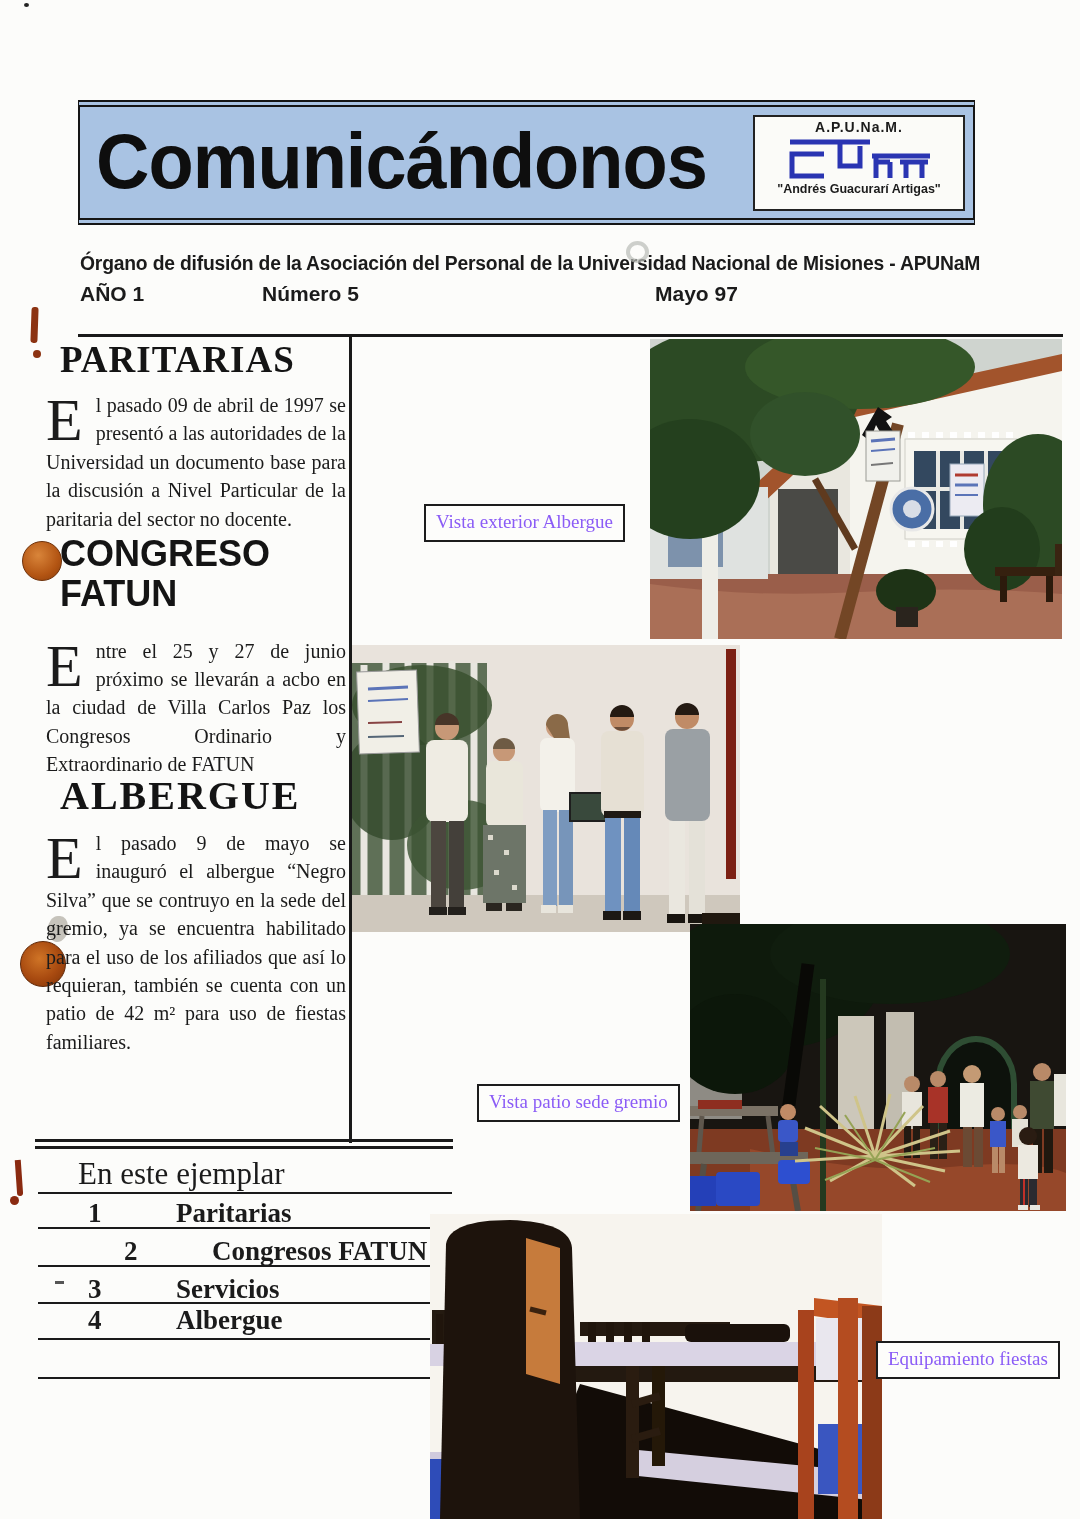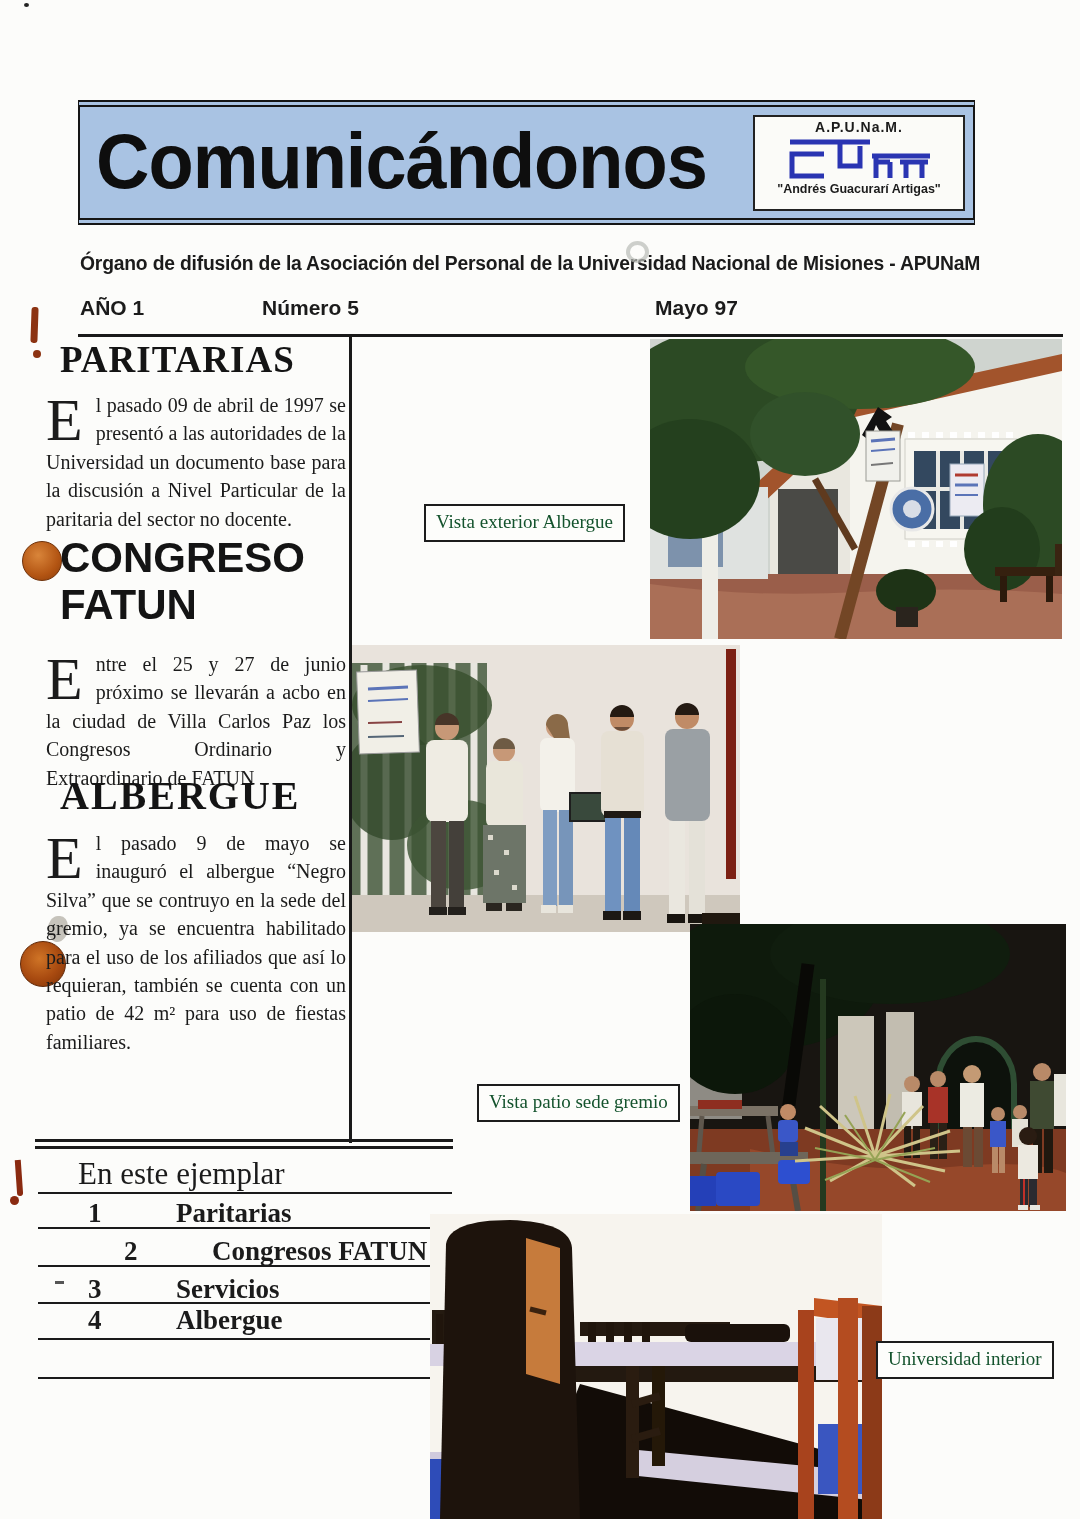--- a/index.html
+++ b/index.html
@@ -30,32 +30,32 @@
   #logo .acr { font-family:"Liberation Sans",sans-serif; font-weight:bold; font-size:14px; letter-spacing:1px; margin-top:2px; }
   #logo svg { display:block; margin:1px auto 0; }
   #logo .name { font-family:"Liberation Sans",sans-serif; font-weight:bold; font-size:12.5px; }
 
   
   #subtitle {
     left:80px; top:252px; font-family:"Liberation Sans",sans-serif; font-weight:bold;
     font-size:20px; white-space:nowrap; letter-spacing:-0.2px;
     transform:scaleX(.965); transform-origin:left;
   }
-  .issue { font-family:"Liberation Sans",sans-serif; font-weight:bold; font-size:21px; top:296px; }
+  .issue { font-family:"Liberation Sans",sans-serif; font-weight:bold; font-size:21px; top:282px; }
   #issue-year { left:80px; } #issue-number { left:262px; } #issue-date { left:655px; }
 
   
   #toprule   { left:78px;  top:334px; width:985px; height:3px; background:#191919; }
   #vdivider  { left:349px; top:334px; width:3px;  height:809px; background:#191919; }
 
   
   .article { position:absolute; left:46px; width:300px; }
   .article h2 { font-weight:bold; color:#141414; margin:0 0 0 14px; font-family:"Liberation Serif",serif; }
   #art1 { top:338px; } #art1 h2 { font-size:37px; letter-spacing:1px; }
-  #art2 { top:534px; } #art2 h2 { font-family:"Liberation Sans",sans-serif; font-size:42px; line-height:1.12; }
+  #art2 { top:534px; } #art2 h2 { font-family:"Liberation Sans",sans-serif; font-size:36px; line-height:1.12; }
   #art3 { top:772px; } #art3 h2 { font-size:40px; letter-spacing:2px; }
   .body { font-size:20px; line-height:1.42; text-align:justify; margin:10px 0 0 0; }
   #art2 .body { margin-top:22px; }
   .dropcap { float:left; font-size:60px; line-height:.82; padding:5px 13px 0 0; font-weight:normal; }
 
   
   #speck1 { left:24px; top:3px; width:5px; height:4px; background:#222; border-radius:50%; }
   #ring   { left:626px; top:241px; width:15px; height:14px; border:4px solid #b9bcb7; border-radius:50%; opacity:.7; }
   #redmark1 { left:31px; top:307px; width:7px; height:36px; background:#8c3312; border-radius:3px; transform:rotate(2deg); }
   #redmark1dot { left:33px; top:350px; width:8px; height:8px; background:#8c3312; border-radius:50%; }
@@ -64,21 +64,21 @@
   #blob-gray { left:48px; top:916px; width:20px; height:26px; background:#b8b4ab; border-radius:50% 40% 55% 45%; opacity:.8; }
   #bullet-albergue { left:20px; top:941px; width:44px; height:44px; border-radius:50%;
     background:radial-gradient(circle at 42% 38%, #cf7426, #a84a10 55%, #7d3206); border:1px solid #5f2605; }
   #jbar { left:16px; top:1160px; width:6px; height:36px; background:#8a2a10; border-radius:0 0 6px 6px; transform:rotate(-4deg); }
   #jdot { left:10px; top:1196px; width:9px; height:9px; background:#8a2a10; border-radius:50%; }
   #dash3 { left:55px; top:1281px; width:9px; height:3px; background:#555; }
 
   
   .caption {
     position:absolute; background:#fdfdfb; border:2px solid #1c1c1c;
-    font-size:19px; padding:4px 10px 5px; color:#14532d; line-height:1.3;
+    font-size:19px; padding:4px 10px 5px; color:#8b5cf6; line-height:1.3;
   }
   #cap1 { left:424px; top:504px; }
   #cap2 { left:747px; top:752px; width:216px; }
   #cap3 { left:477px; top:1084px; }
   #cap4 { left:876px; top:1341px; }
 
   
   .iline { position:absolute; height:3px; background:#1a1a1a; }
   #dline1 { left:35px; top:1139px; width:418px; }
   #dline2 { left:35px; top:1146px; width:418px; }
@@ -421,15 +421,15 @@
     <polygon points="384,84 452,92 452,112 384,102" fill="#c25522"></polygon>
     <rect x="386" y="104" width="50" height="62" fill="#e9e7ee"></rect>
     <rect x="388" y="210" width="52" height="70" fill="#3a56c0"></rect>
     <rect x="408" y="84" width="20" height="221" fill="#b44c20"></rect>
     <rect x="432" y="92" width="20" height="213" fill="#8c3a18"></rect>
 
     <path d="M16,30 Q20,6 80,6 Q140,8 142,34 L150,305 L10,305 Z" fill="#1d130c"></path>
     <polygon points="96,24 130,34 130,170 96,160" fill="#c67b3c"></polygon>
     <line x1="100" y1="95" x2="116" y2="99" stroke="#3a220f" stroke-width="5"></line>
   </svg>
-  <div class="caption" id="cap4">Universidad interior</div>
+  <div class="caption" id="cap4">Equipamiento fiestas</div>
 
 </div>
 
 </body></html>

